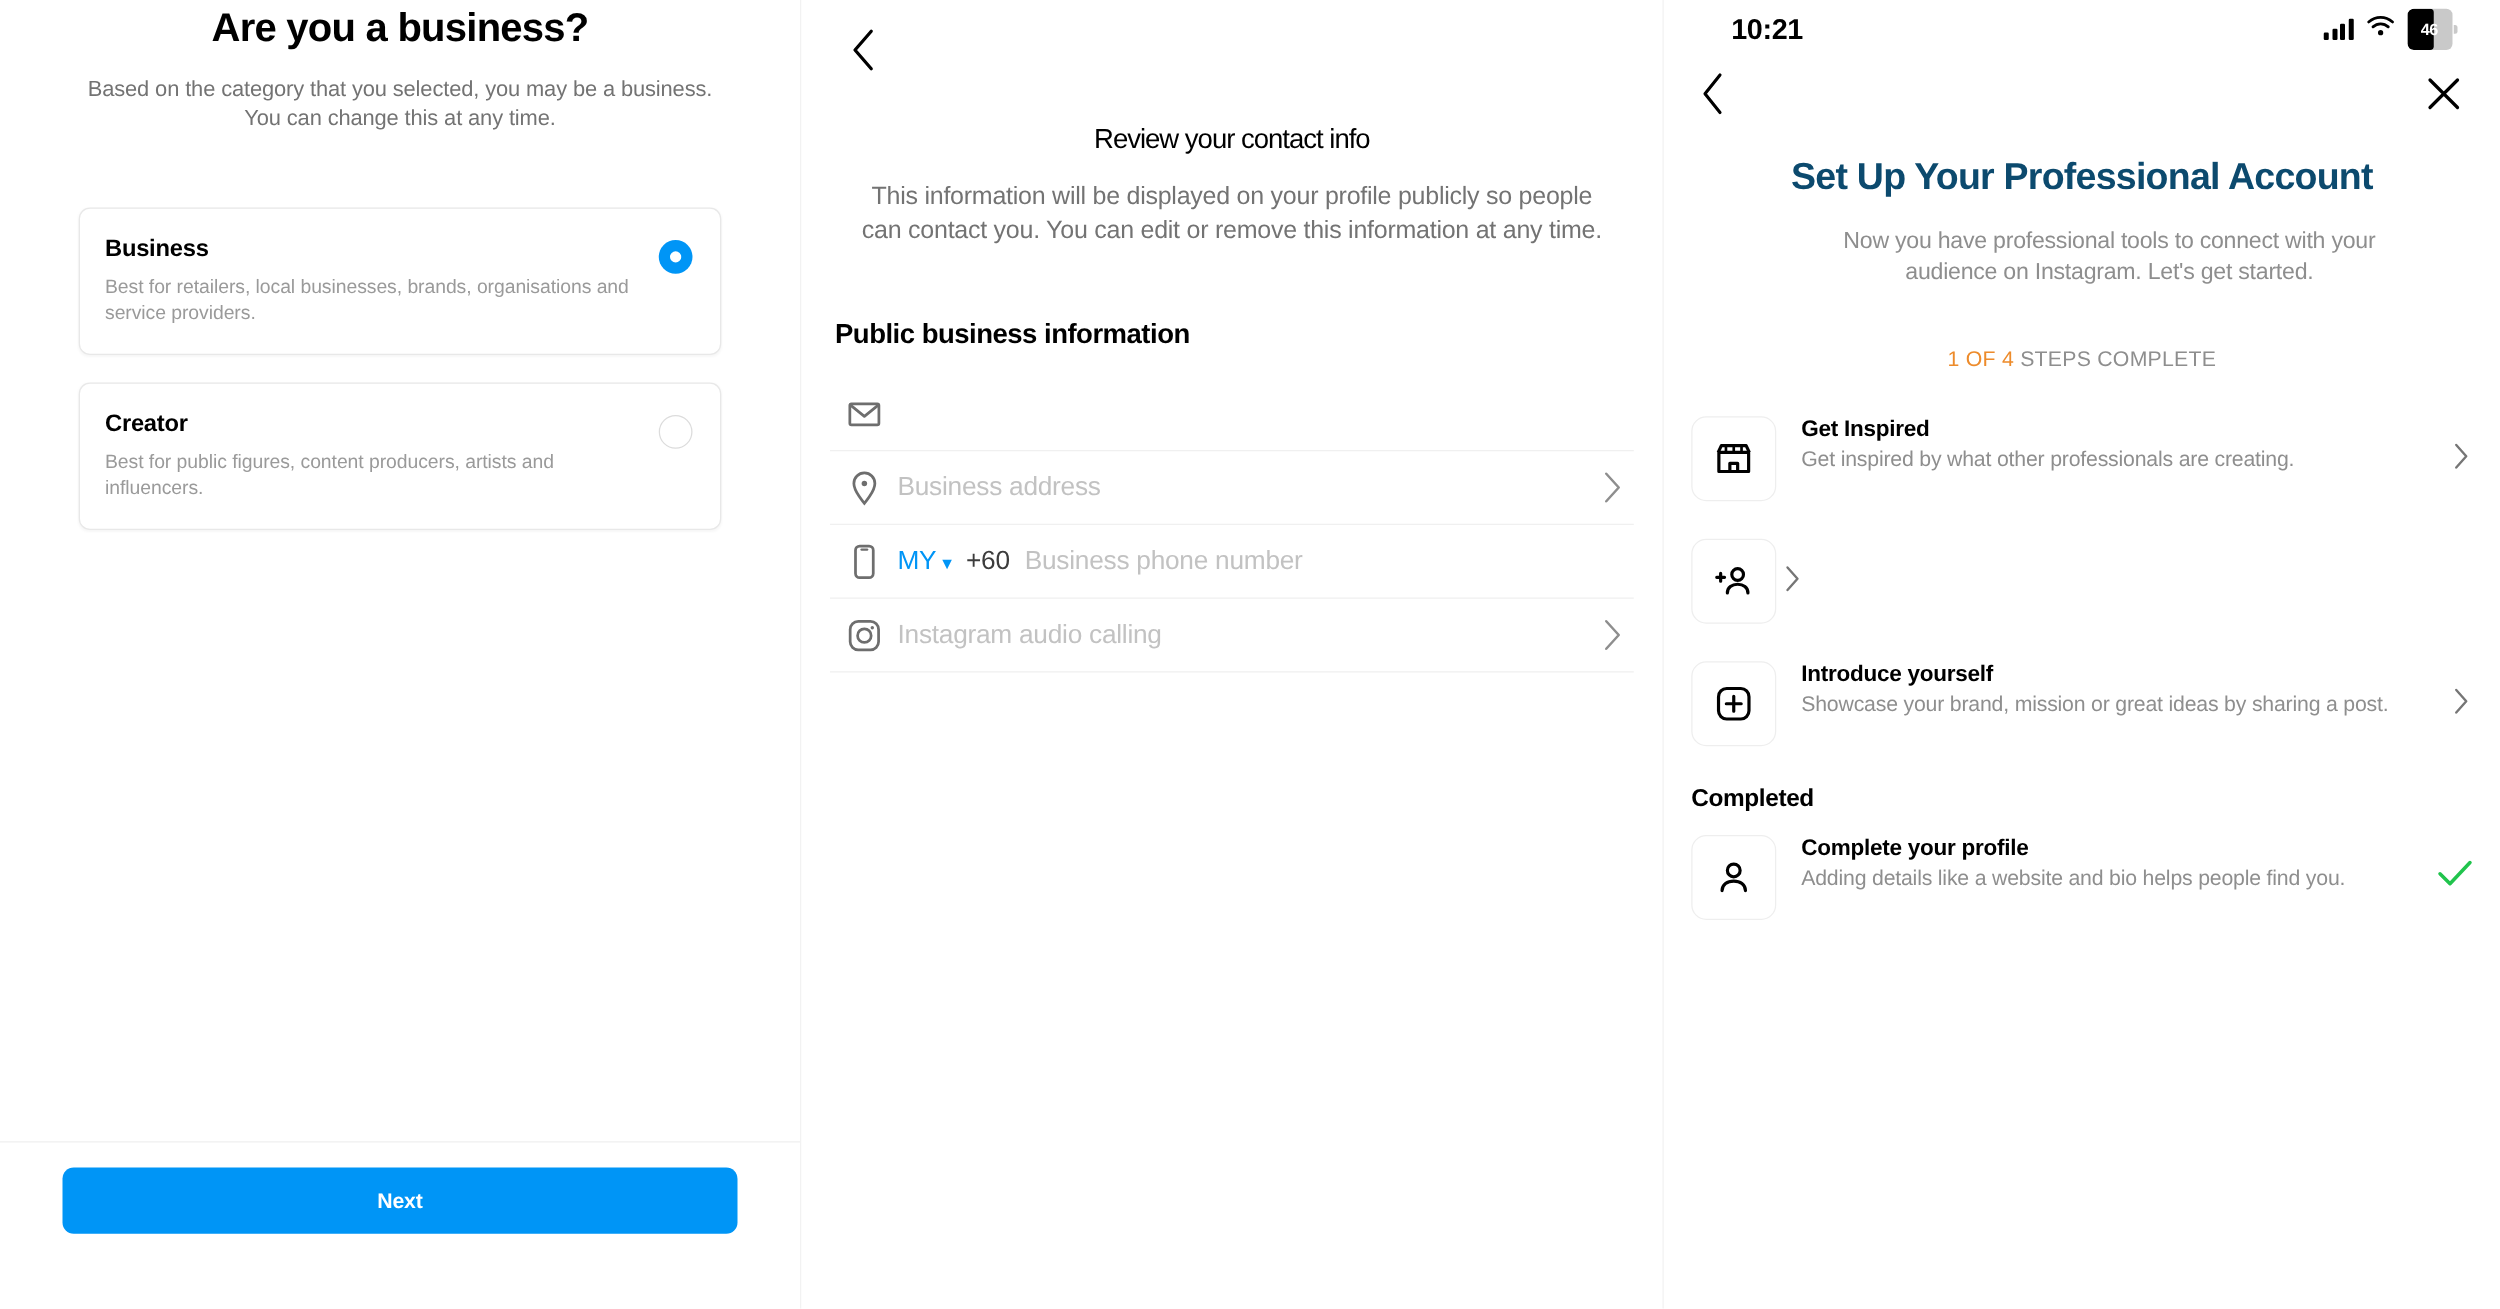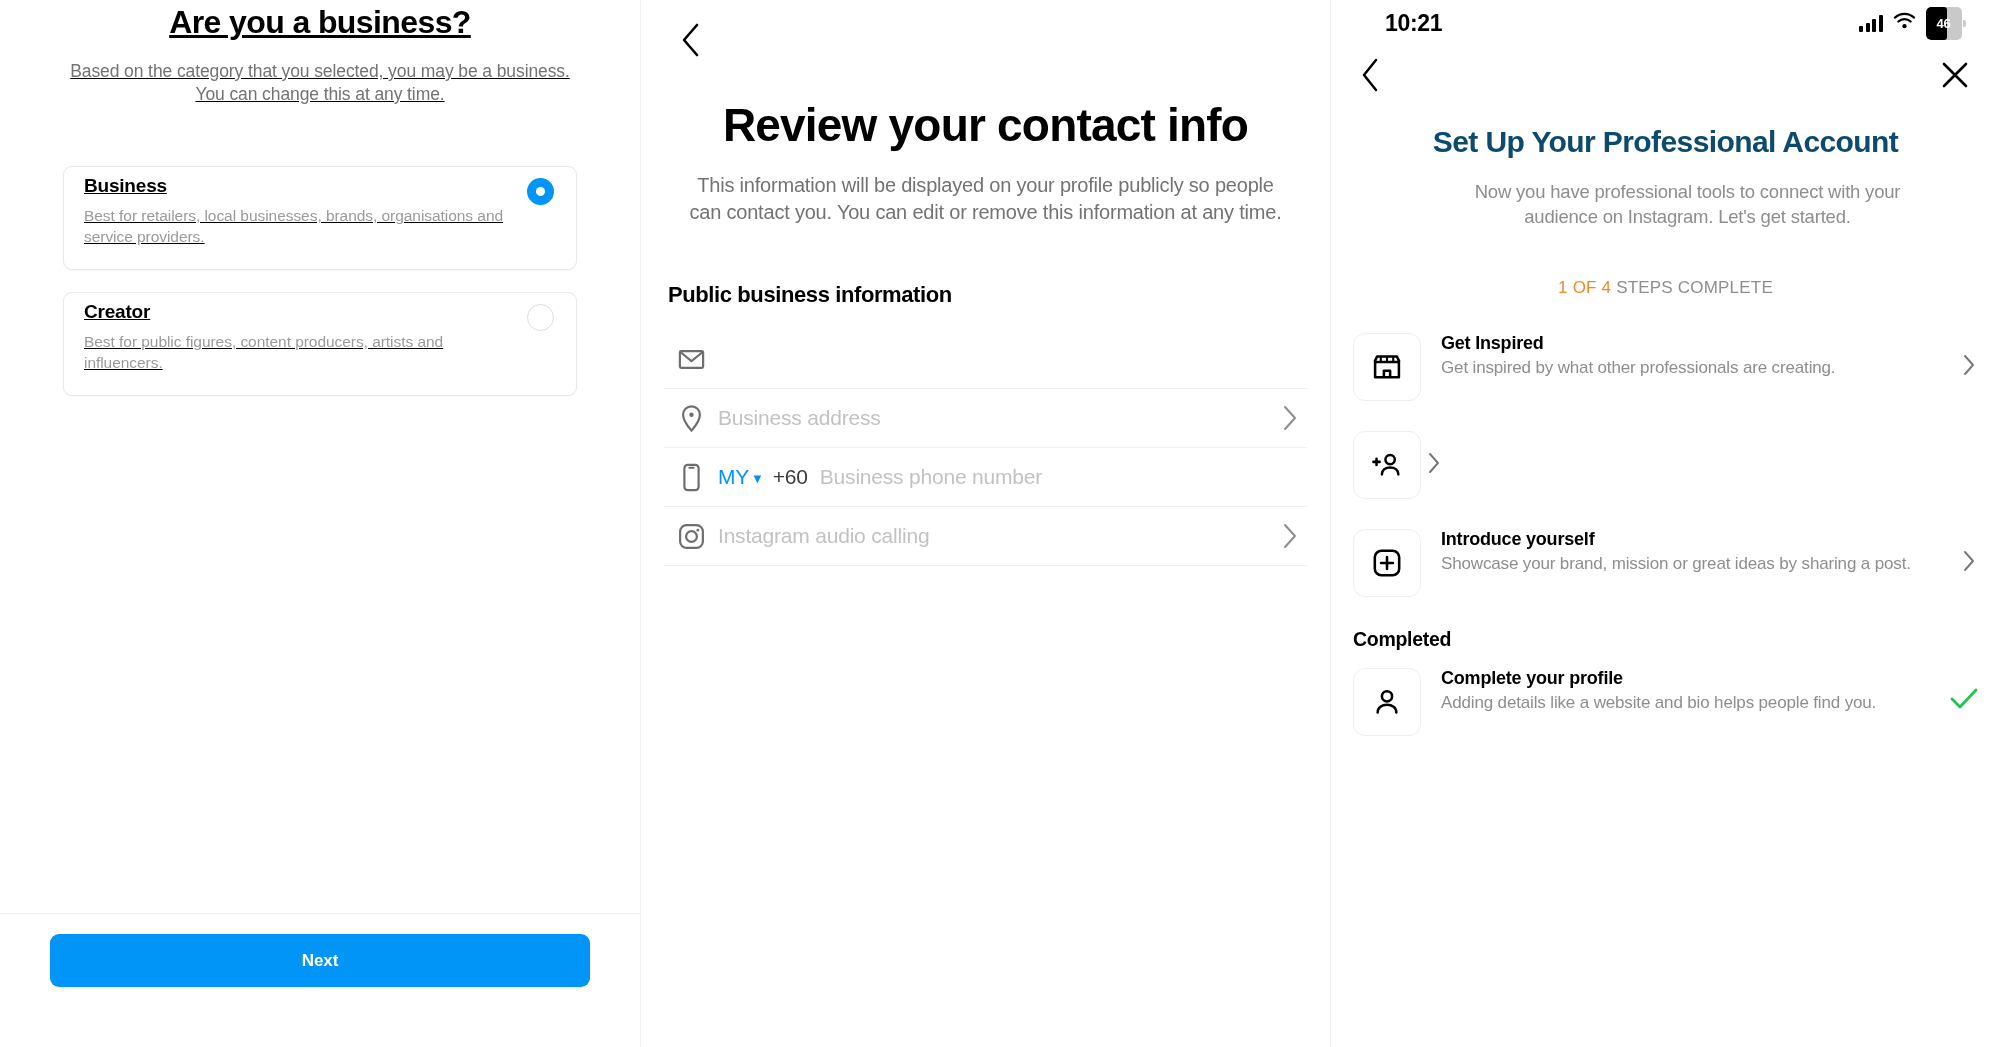--- a/index.html
+++ b/index.html
@@ -7,34 +7,34 @@
     width: 2000px; height: 1047px;
     background: #ffffff;
     font-family: "Liberation Sans", sans-serif;
     overflow: hidden;
   }
   .screens { display: flex; width: 2000px; height: 1047px; }
 
   
   .panel1 {
     width: 640px; height: 1017px; position: relative;
-    background: #fff; display: flex; flex-direction: column; text-decoration: underline;
+    background: #fff; display: flex; flex-direction: column;
   }
   .p1-body { padding: 0 63px; }
   .p1-title {
     font-size: 32px; font-weight: bold; color: #000;
     text-align: center; letter-spacing: -0.6px; margin-top: 4px;
   }
   .p1-sub {
     font-size: 17.5px; color: #737373; text-align: center;
     line-height: 1.32; margin-top: 19px; letter-spacing: -0.1px;
   }
   .opt-card {
     margin-top: 0; border: 1px solid #e8e8e8; border-radius: 9px;
-    padding: 8px 22px 22px 20px; background: #fff;
+    padding: 22px 22px 22px 20px; background: #fff;
     display: flex; align-items: flex-start; justify-content: center;
     box-shadow: 0 1px 2px rgba(0,0,0,0.035);
   }
   #card-business { margin-top: 60px; }
   #card-creator  { margin-top: 22px; }
   .opt-text { flex: 1; padding-right: 14px; }
   .opt-name {
     font-size: 19px; font-weight: bold; color: #000; letter-spacing: -0.2px;
   }
   .opt-desc {
@@ -65,21 +65,21 @@
     width: 690px; height: 1047px; position: relative; background: #fff;
     border-left: 1px solid #f2f2f2;
   }
   .p2-back {
     position: absolute; left: 30px; top: 22px;
     width: 40px; height: 40px; display: flex; align-items: center; justify-content: center;
     cursor: pointer;
   }
   .p2-head { padding: 98px 47px 0 47px; }
   .p2-title {
-    font-size: 46px; font-weight: bold; color: #000; text-align: center;
+    font-size: 22px; font-weight: normal; color: #000; text-align: center;
     letter-spacing: -0.8px;
   }
   .p2-sub {
     font-size: 20px; color: #737373; text-align: center; line-height: 1.35;
     margin-top: 20px; letter-spacing: -0.2px;
   }
   .p2-section-title {
     font-size: 22px; font-weight: bold; color: #000; margin: 56px 0 0 0;
     padding-left: 27px; letter-spacing: -0.4px;
   }

